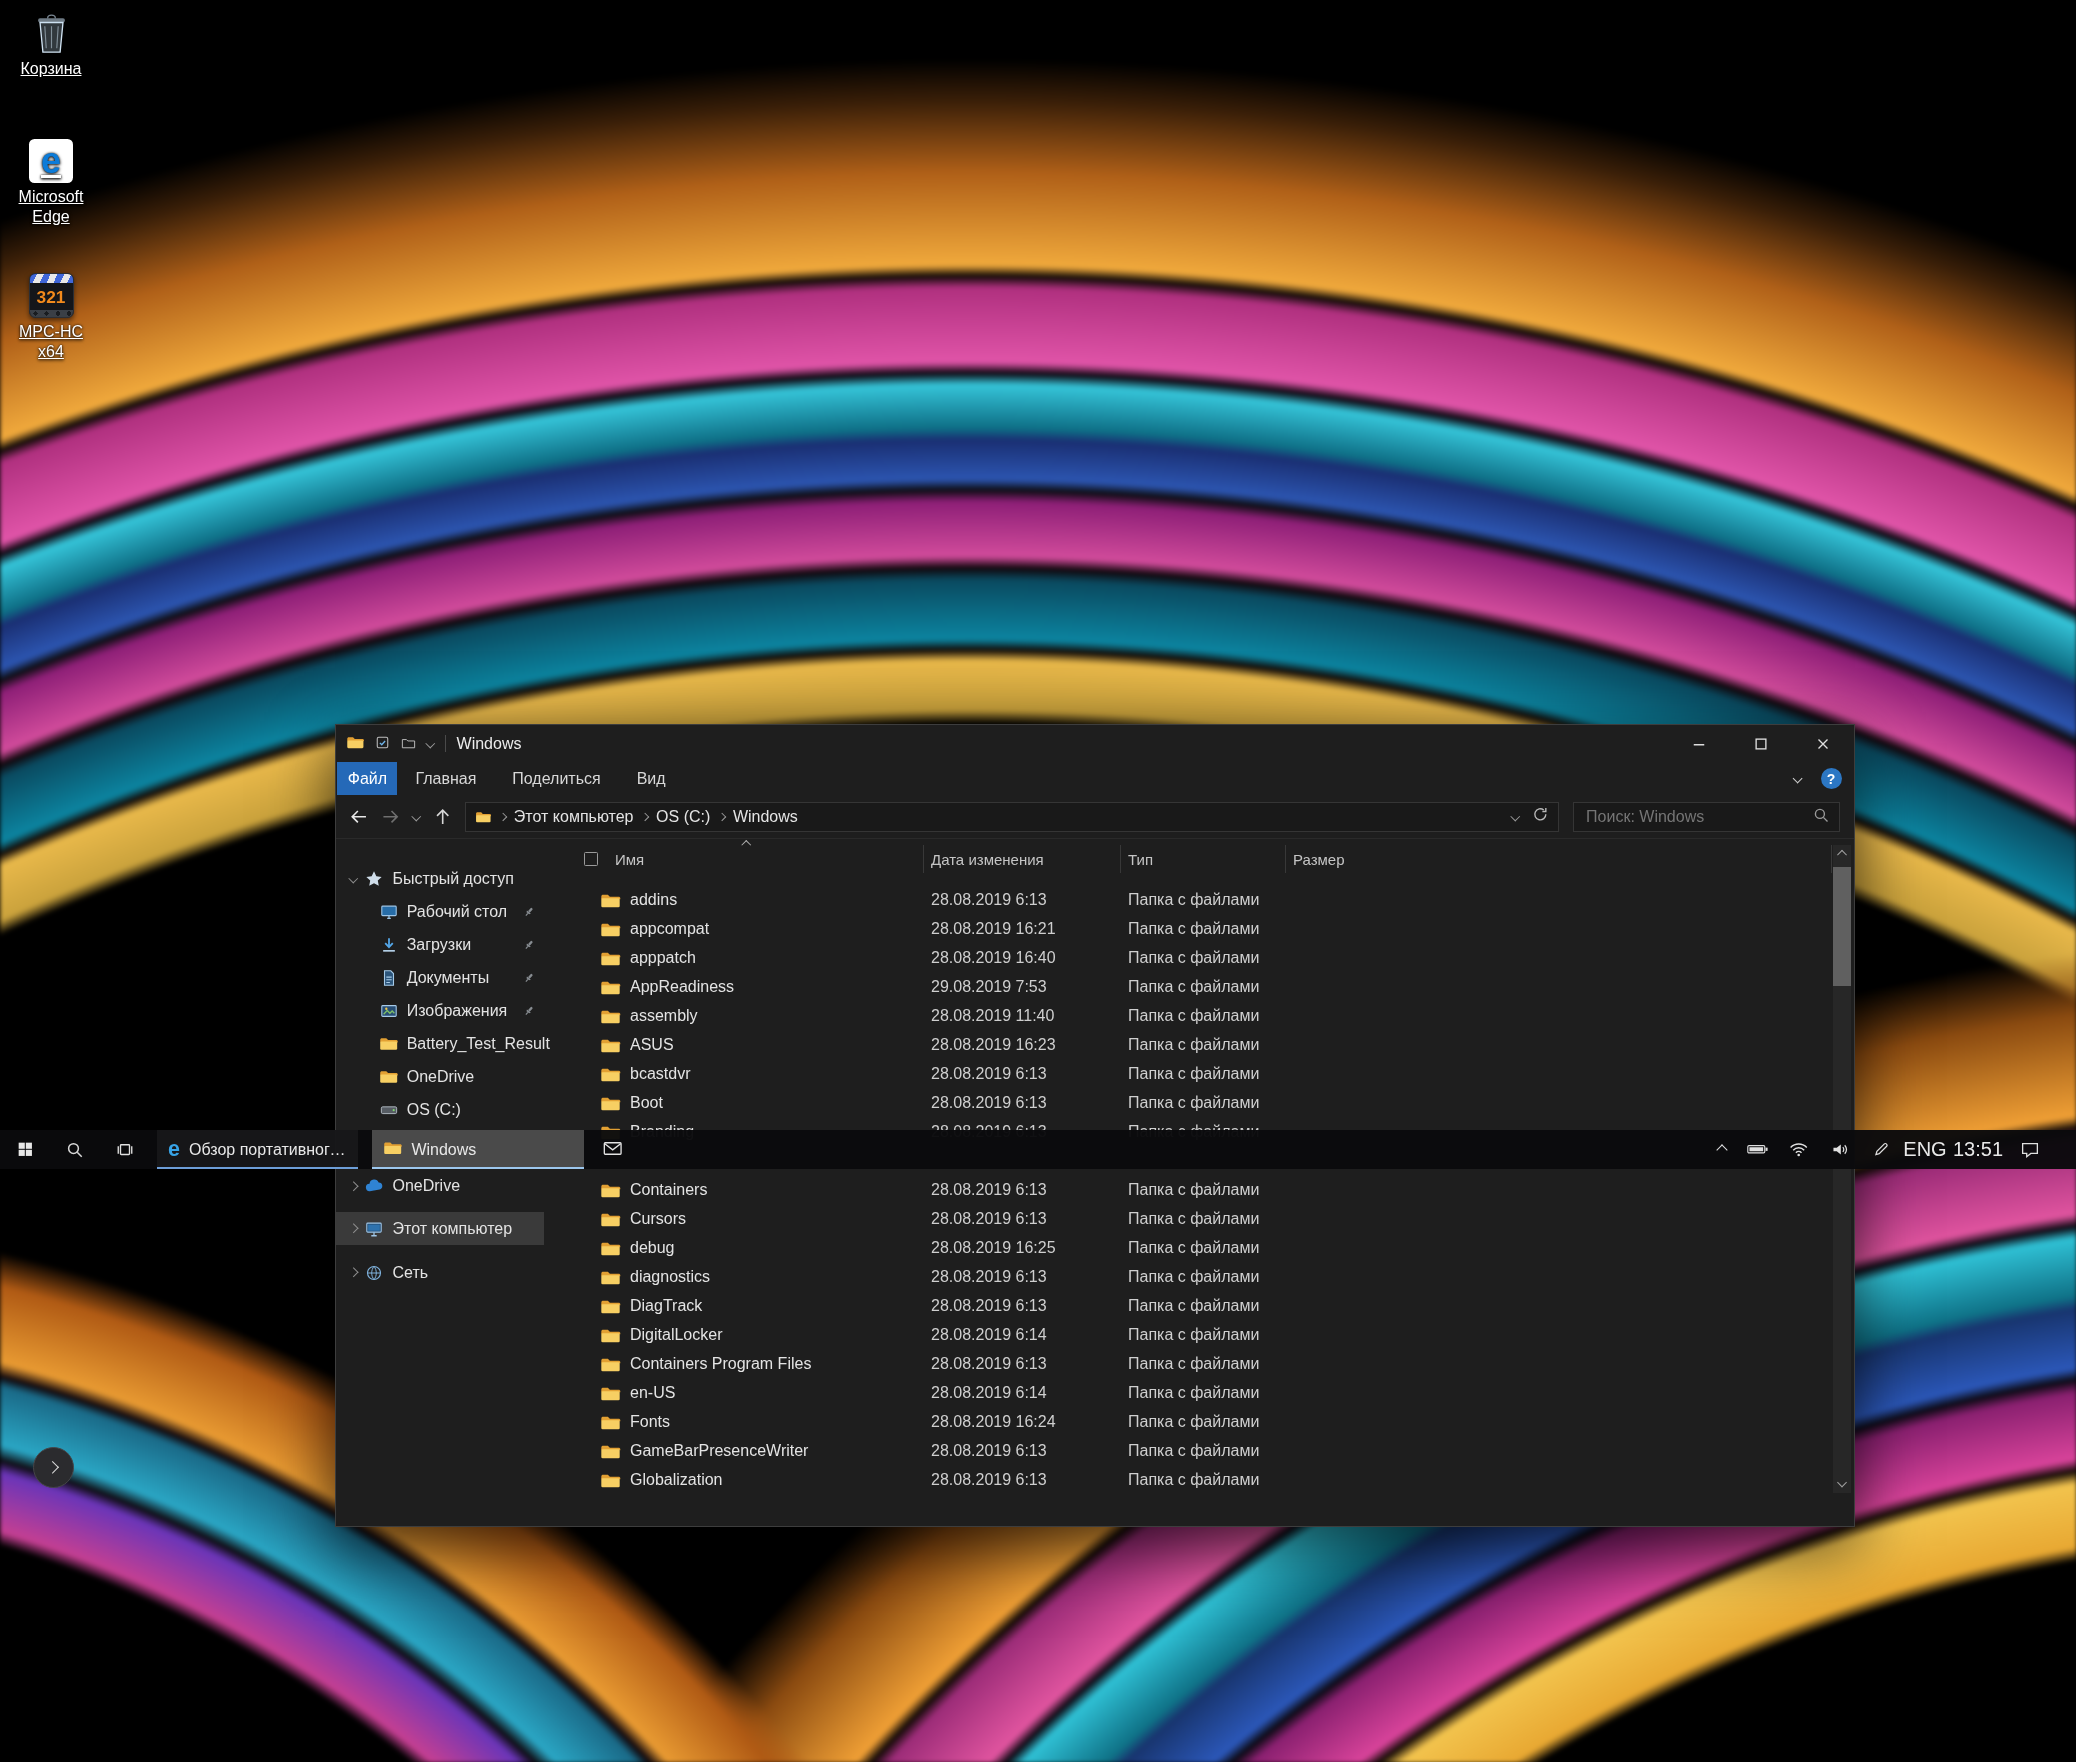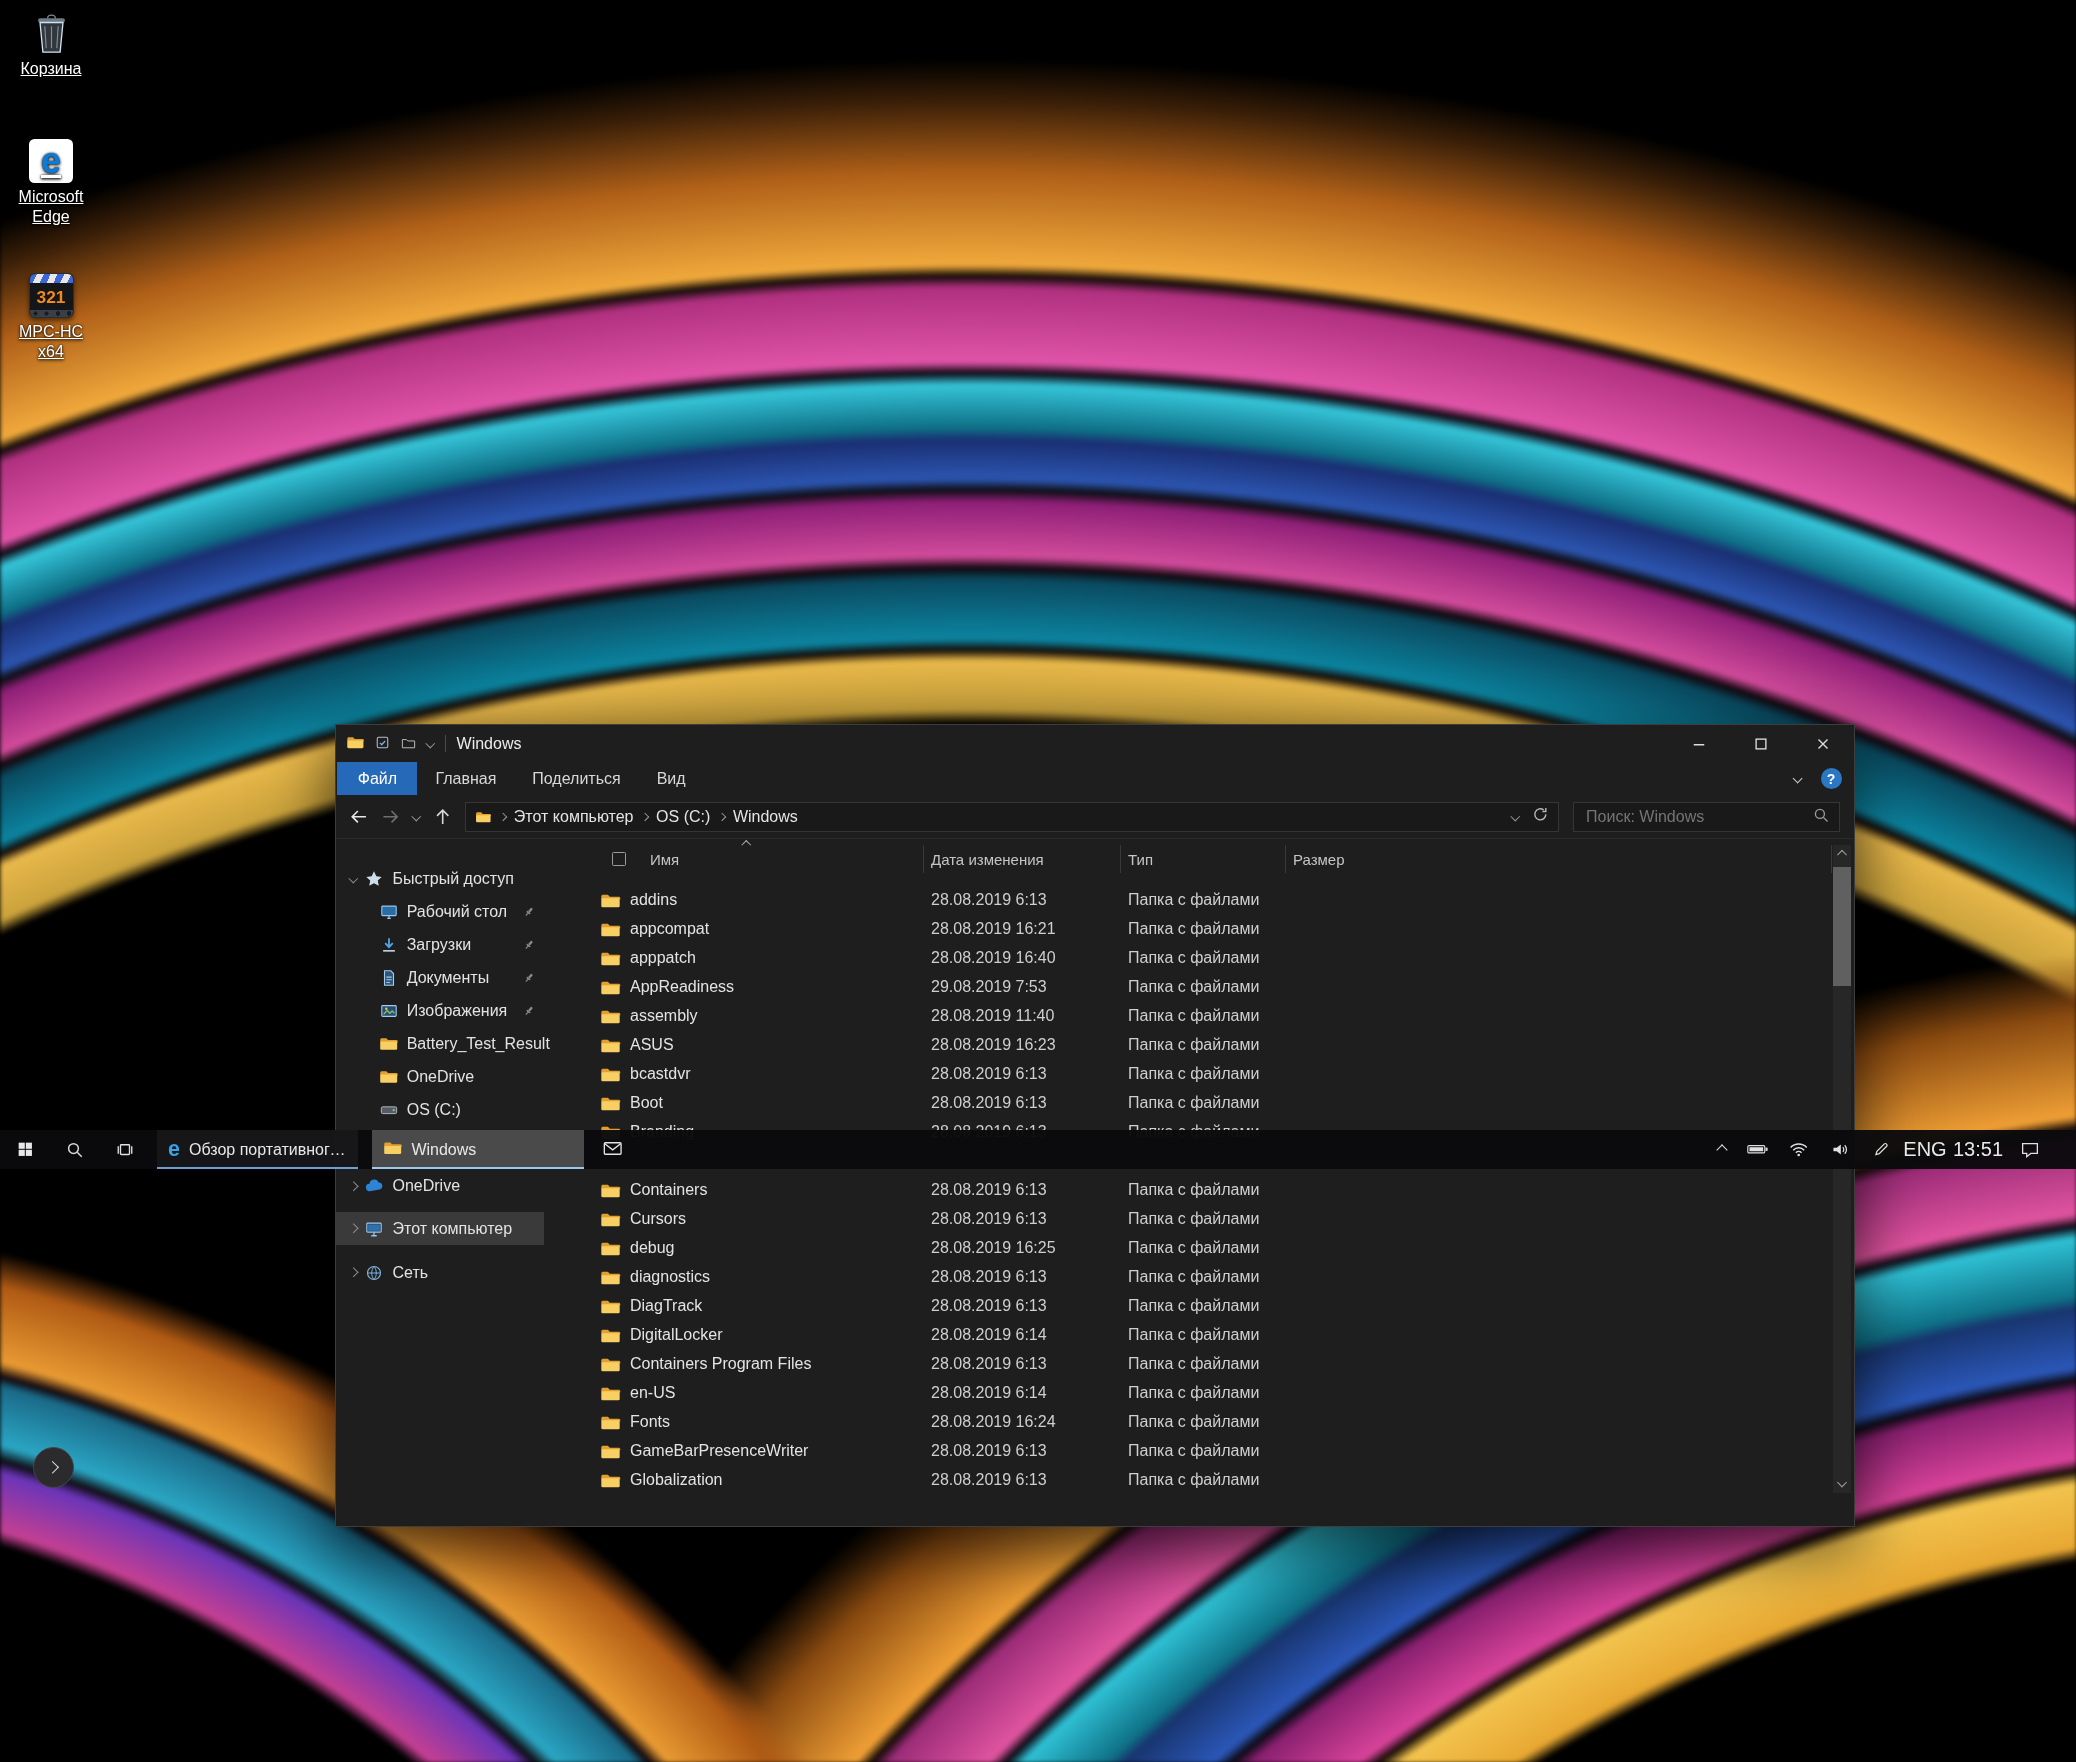--- a/index.html
+++ b/index.html
@@ -46,21 +46,21 @@
   #explorer{position:absolute;left:335px;top:724px;width:1520px;height:803px;background:#1e1e1e;
             border:0.7px solid #3d3d3d;box-sizing:border-box;z-index:10;color:#e6e6e6;
             box-shadow:0 19.4px 62px rgba(0,0,0,.7);}
   .titlebar{height:37px;display:flex;align-items:center;}
   .tb-left{display:flex;align-items:center;gap:11px;padding-left:9.7px;}
   .tb-sep{width:0.7px;height:16.6px;background:#4a4a4a;}
   .wtitle{font-size:16px;color:#ececec;}
   .caps{margin-left:auto;display:flex;height:37px;}
   .cap{width:62px;height:37px;display:flex;align-items:center;justify-content:center;}
   .ribbonrow{height:33px;display:flex;align-items:stretch;font-size:16px;}
-  .tab-file{width:80px;margin-left:1.4px;background:#2569b8;color:#fff;display:flex;align-items:center;justify-content:center;}
+  .tab-file{width:60px;margin-left:1.4px;background:#2569b8;color:#fff;display:flex;align-items:center;justify-content:center;}
   .rtab{padding:0 18px;display:flex;align-items:center;color:#d8d8d8;}
   .ribbon-right{margin-left:auto;display:flex;align-items:center;gap:19.4px;margin-right:12.5px;}
   .help-circle{width:21px;height:21px;border-radius:50%;background:#2c77c4;color:#fff;font-size:14px;font-weight:bold;
                display:flex;align-items:center;justify-content:center;}
   .addressrow{height:43px;display:flex;align-items:center;border-bottom:0.7px solid #2a2a2a;}
   .navbtn{width:32px;height:32px;display:flex;align-items:center;justify-content:center;}
   .navbtn.sm{width:19.4px;}
   .addressbox{height:30px;width:1094px;margin-left:7px;background:#191919;border:0.7px solid #353535;box-sizing:border-box;
               display:flex;align-items:center;font-size:16px;color:#e4e4e4;}
   .addressbox .afold{margin:0 7px 0 8.3px;display:flex;}
@@ -78,21 +78,21 @@
   .side-item.selected{background:#3a3a3a;}
   .schv{width:5.5px;height:5.5px;border-width:1px;border-color:#8f8f8f;flex:none;}
   .sicon{width:19.4px;display:flex;justify-content:center;flex:none;}
   .pin{position:absolute;right:9.7px;top:50%;transform:translateY(-50%);opacity:.85;display:flex;}
   .side-spacer{height:33px;}
   
   #filearea{position:absolute;left:208px;right:0;top:0;bottom:0;}
   #headers{position:absolute;top:6.2px;left:28px;right:22px;height:28px;display:grid;
            grid-template-columns:352px 197px 165px 1fr;align-items:center;font-size:15px;color:#c5c5c5;}
   #headers>div{border-right:0.7px solid #383838;height:100%;display:flex;align-items:center;padding-left:7px;box-sizing:border-box;}
-  #headers .h-name{padding-left:12px;gap:24px;margin-left:28px;}
+  #headers .h-name{padding-left:12px;gap:17px;}
   .selall{width:14px;height:14px;border:1.4px solid #9a9a9a;border-radius:1.4px;box-sizing:border-box;flex:none;}
   .sortcaret{position:absolute;left:171px;top:-2.8px;width:5.5px;height:5.5px;border-width:1px;border-color:#b0b0b0;}
   #rows{position:absolute;top:35px;bottom:0;left:28px;right:22px;overflow:hidden;padding-top:11.8px;}
   .frow{height:29px;display:grid;grid-template-columns:352px 197px 165px 1fr;align-items:center;font-size:16px;color:#e4e4e4;}
   .c-name{display:flex;align-items:center;gap:9px;padding-left:28px;white-space:nowrap;}
   .ficon{display:flex;flex:none;}
   .c-date,.c-type{color:#cfcfcf;padding-left:7px;white-space:nowrap;}
   
   #vscroll{position:absolute;right:2.8px;top:6.2px;bottom:0;width:18px;background:#272727;}
   #vscroll .thumb{position:absolute;left:0;right:0;top:22px;height:119px;background:#606060;}

